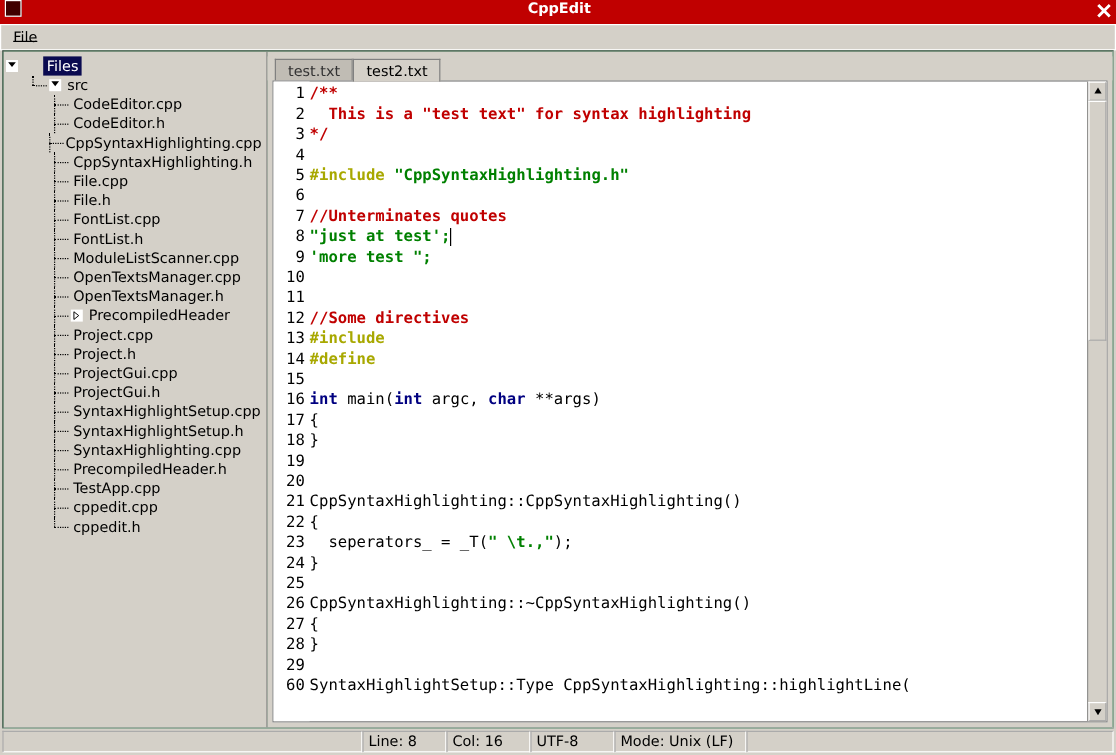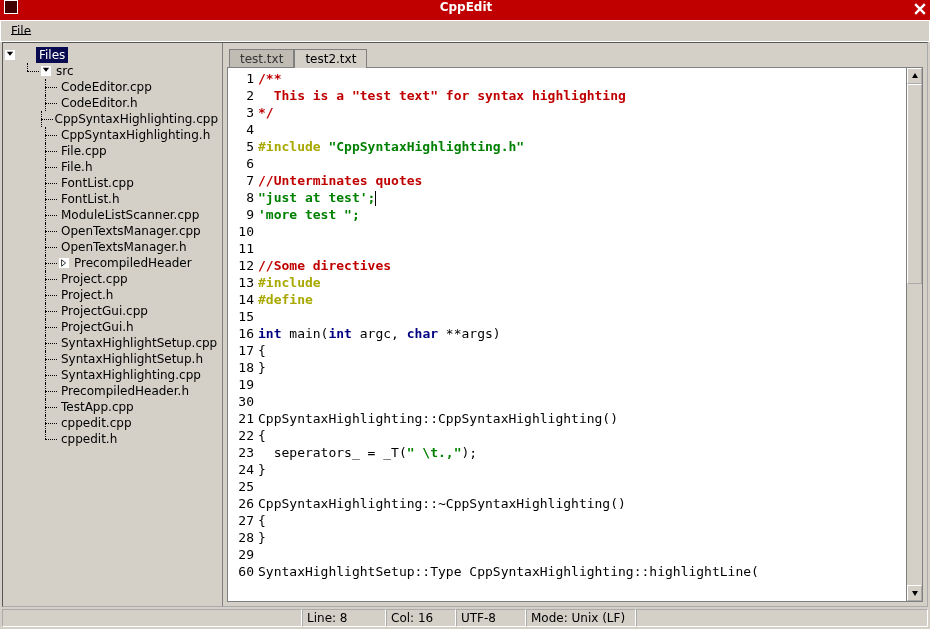--- a/index.html
+++ b/index.html
@@ -320,21 +320,21 @@
           <div>10</div>
           <div>11</div>
           <div>12</div>
           <div>13</div>
           <div>14</div>
           <div>15</div>
           <div>16</div>
           <div>17</div>
           <div>18</div>
           <div>19</div>
-          <div>30</div>
+          <div>20</div>
           <div>21</div>
           <div>22</div>
           <div>23</div>
           <div>24</div>
           <div>25</div>
           <div>26</div>
           <div>27</div>
           <div>28</div>
           <div>29</div>
           <div>60</div>
@@ -355,18 +355,18 @@
             </svg>
           </div>
       </div>
     </div>
   </div>
 
 </div>
 
 <div class="statusbar" id="statusbar">
     <div class="cell" style="width: 300px;"></div>
-    <div class="cell" style="width: 84px;">Line: 8</div>
+    <div class="cell" style="width: 70px;">Line: 8</div>
     <div class="cell" style="width: 70px;">Col: 16</div>
     <div class="cell" style="width: 70px;">UTF-8</div>
     <div class="cell" style="width: 110px;">Mode: Unix (LF)</div>
     <div class="cell" style="flex: 1 1 0%;"></div>
   </div>
 
 </body></html>

